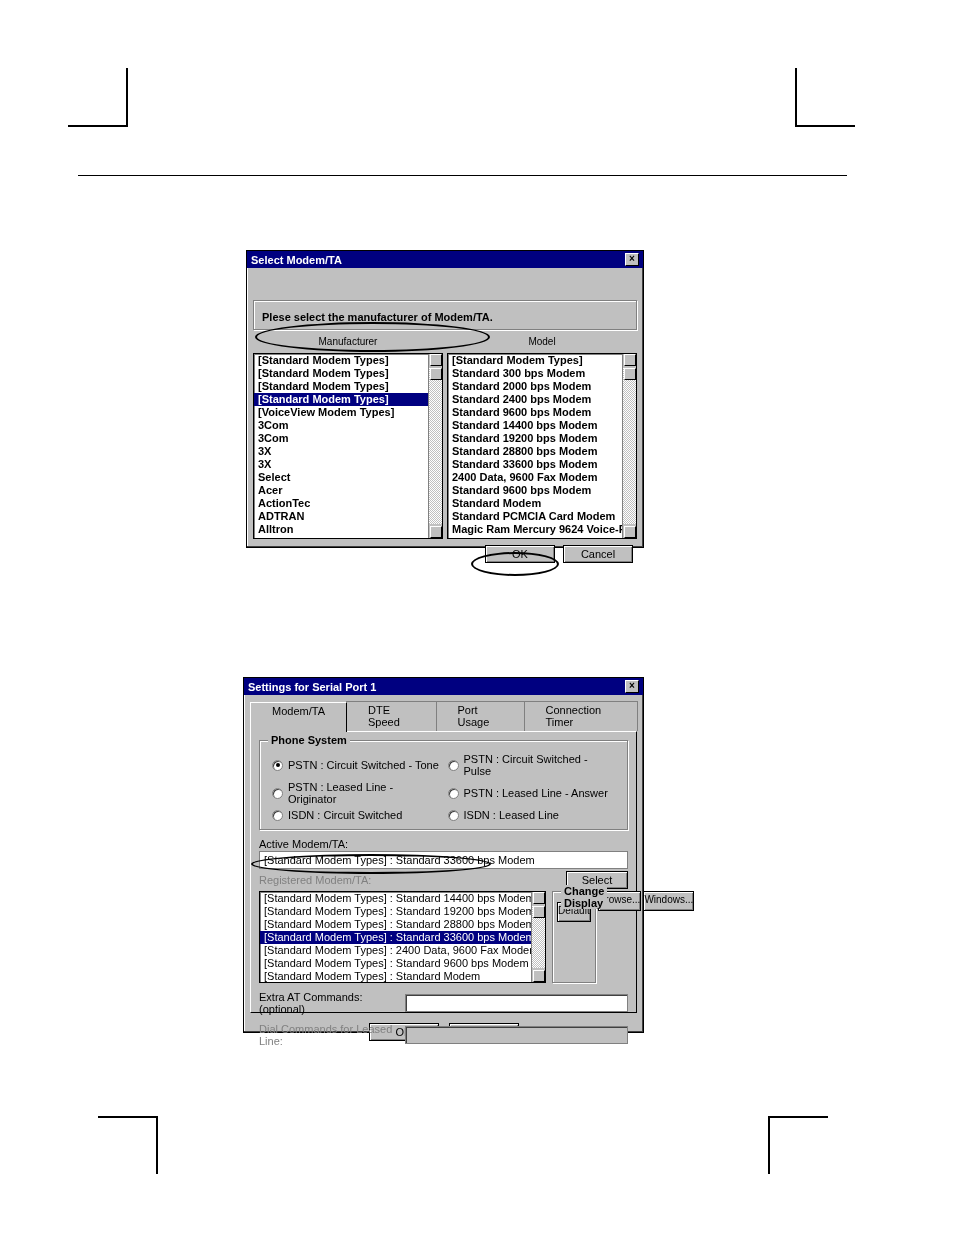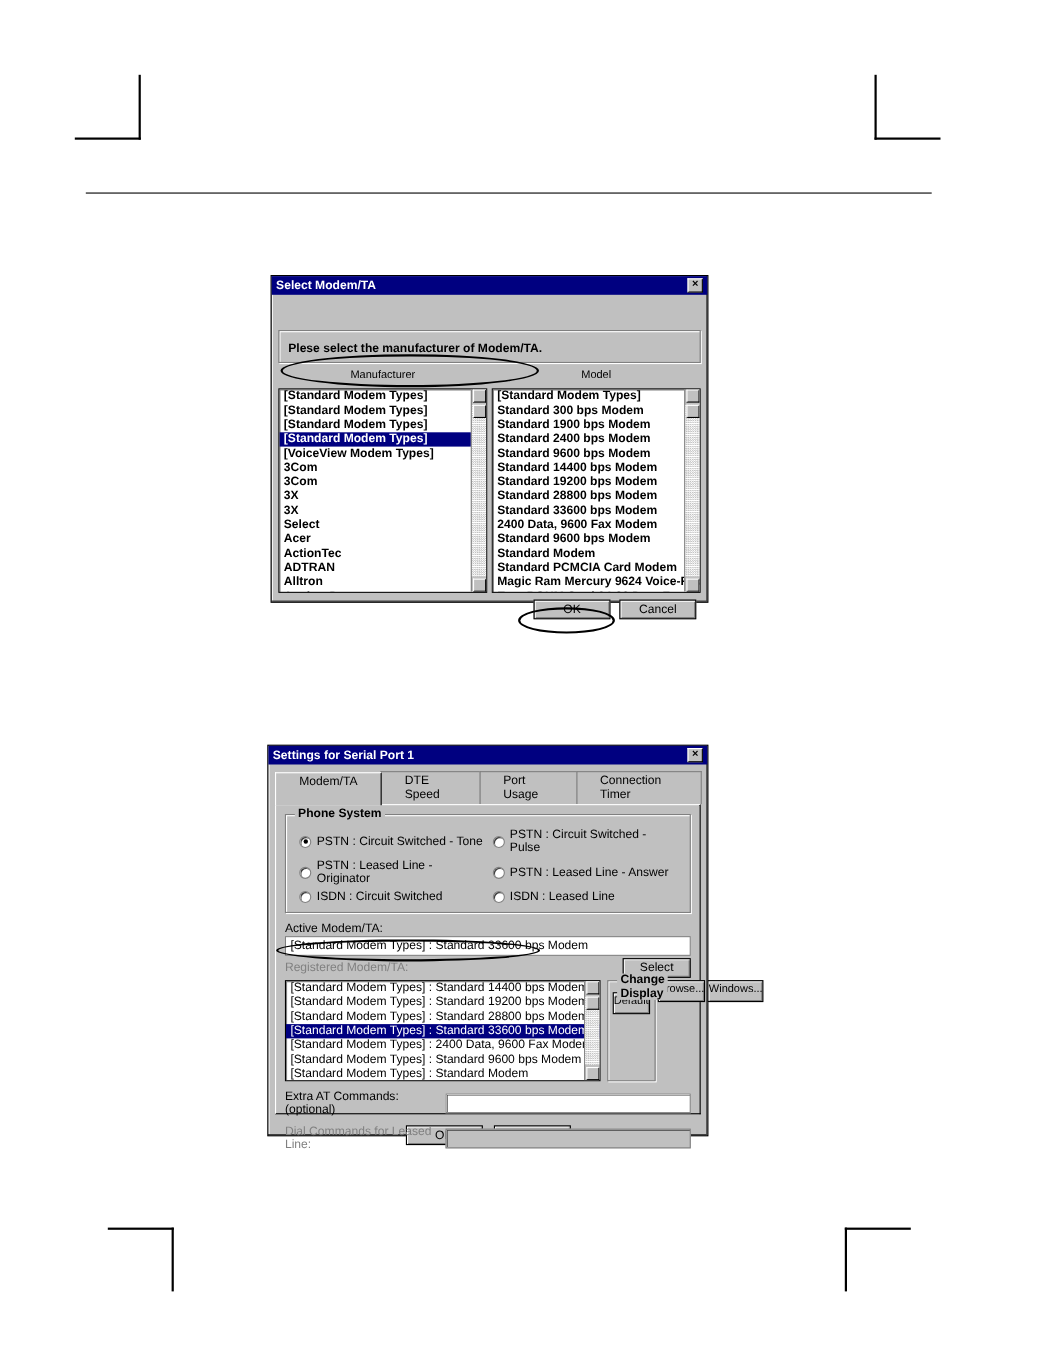--- a/index.html
+++ b/index.html
@@ -229,21 +229,21 @@
           <div class="scrollbar">
           <div class="arrow up"></div>
           <div class="track"></div>
           <div class="thumb" style="top:14px;"></div>
           <div class="arrow down"></div>
         </div>
       </div>
       <div class="listbox" id="model-list">
         <div class="item">[Standard Modem Types]</div>
           <div class="item">Standard   300 bps Modem</div>
-          <div class="item">Standard  1900 bps Modem</div>
+          <div class="item">Standard  2000 bps Modem</div>
           <div class="item">Standard  2400 bps Modem</div>
           <div class="item">Standard  9600 bps Modem</div>
           <div class="item">Standard 14400 bps Modem</div>
           <div class="item">Standard 19200 bps Modem</div>
           <div class="item">Standard 28800 bps Modem</div>
           <div class="item">Standard 33600 bps Modem</div>
           <div class="item">2400 Data, 9600 Fax Modem</div>
           <div class="item">Standard 9600 bps Modem</div>
           <div class="item">Standard Modem</div>
           <div class="item">Standard PCMCIA Card Modem</div>

